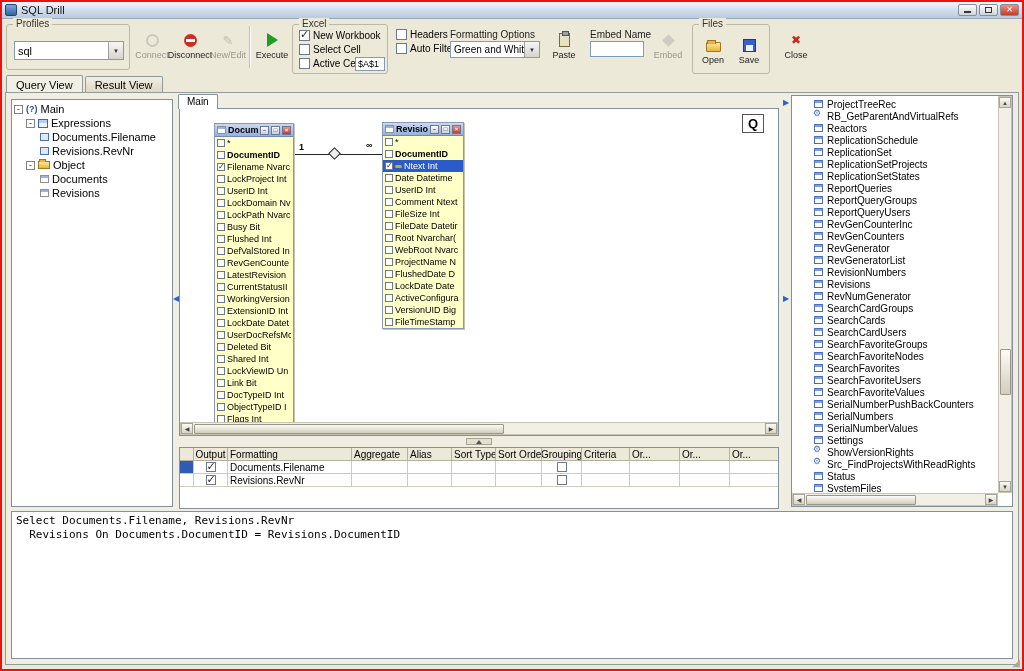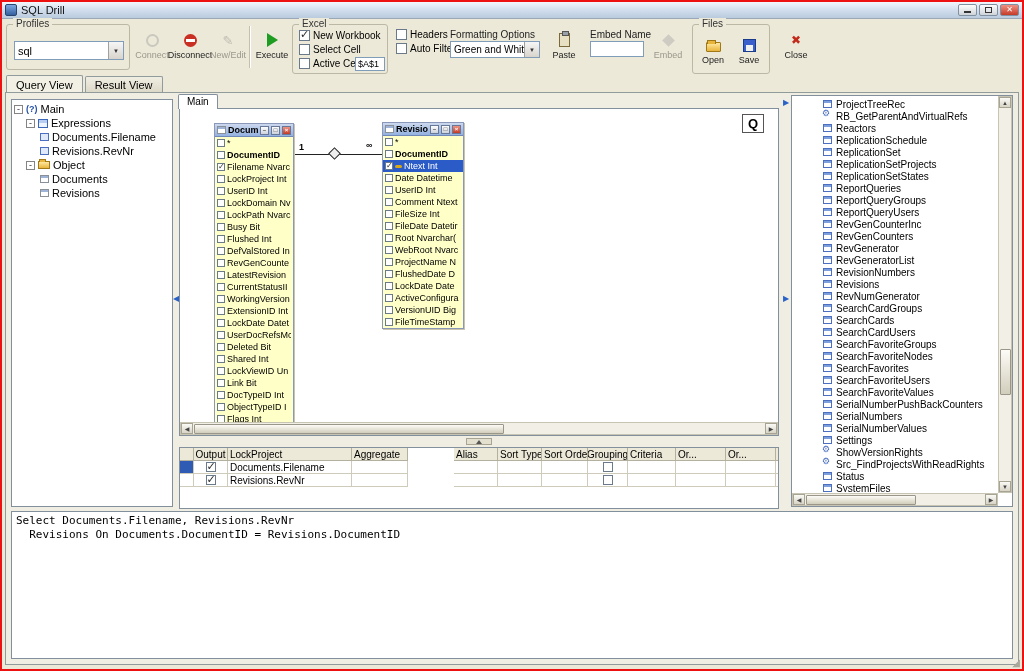--- a/index.html
+++ b/index.html
@@ -118,31 +118,31 @@
   .collapse-btn { width:26px; height:7px; background:#e4e0d0; border:1px solid #a8a494; display:flex; align-items:center; justify-content:center; }
   .collapse-btn::after { content:""; width:0; height:0; border-left:3px solid transparent; border-right:3px solid transparent; border-bottom:4px solid #555; }
 
   
   .grid { position:absolute; left:173px; top:354px; width:600px; height:62px; overflow:hidden; }
   .ghead, .grow { display:flex; height:13px; }
   .gc { border-right:1px solid #cfcbbb; border-bottom:1px solid #cfcbbb; font-size:10px; padding:0 2px;
     overflow:hidden; white-space:nowrap; display:flex; align-items:center; }
   .ghead .gc { background:#ece9d8; border-right:1px solid #b4b0a0; border-bottom:1px solid #b4b0a0; }
   .c0{width:14px;flex:none;padding:0;} .c1{width:34px;flex:none;justify-content:center;} .c2{width:124px;flex:none;}
-  .c3{width:56px;flex:none;} .c4{width:44px;flex:none;margin-left:46px;} .c5{width:44px;flex:none;} .c6{width:46px;flex:none;}
+  .c3{width:56px;flex:none;} .c4{width:44px;flex:none;} .c5{width:44px;flex:none;} .c6{width:46px;flex:none;}
   .c7{width:40px;flex:none;justify-content:center;} .c8{width:48px;flex:none;} .c9{width:50px;flex:none;}
   .c10{width:50px;flex:none;} .c11{width:49px;flex:none;border-right:none;}
   .grow .cb { width:10px; height:10px; }
   .sel.current { background:#2f5bb5; }
   .ghead .c0 { background:#ece9d8; }
 
   
   .objects-panel { position:absolute; left:785px; top:2px; width:222px; height:412px; overflow:hidden; }
   .obj-list { position:absolute; left:1px; top:1px; right:15px; bottom:14px; overflow:hidden; padding-top:1px; }
-  .obj-row { height:12px; display:flex; align-items:center; gap:4px; padding-left:30px; font-size:10px; white-space:nowrap; }
+  .obj-row { height:12px; display:flex; align-items:center; gap:4px; padding-left:21px; font-size:10px; white-space:nowrap; }
   .obj-icon { width:9px; height:8px; border:1px solid #4a6fc0; background:#fff; position:relative; flex:none; }
   .obj-icon::after { content:""; position:absolute; left:0; top:0; right:0; height:2px; background:#7da0dc; }
   .obj-icon.proc { border:none; background:none; }
   .obj-icon.proc::before { content:"⚙"; position:absolute; left:-1px; top:-4px; font-size:9px; color:#4a6fc0; }
   .obj-icon.proc::after { display:none; }
 
   
   .sql-panel { position:absolute; left:5px; top:418px; width:1002px; height:148px; padding:2px 4px; overflow:hidden; }
   .sql-line { font-family:"DejaVu Sans Mono","Liberation Mono",monospace; font-size:11px; line-height:14px; white-space:pre; }
 
@@ -614,21 +614,21 @@
     </div>
 
     <div class="collapse-bar">
       <div class="collapse-btn"></div>
     </div>
 
     <div class="grid sunken">
       <div class="ghead">
         <div class="gc c0"></div>
         <div class="gc c1">Output</div>
-        <div class="gc c2">LockProject</div>
+        <div class="gc c2">Formatting</div>
         <div class="gc c3">Aggregate</div>
         <div class="gc c4">Alias</div>
         <div class="gc c5">Sort Type</div>
         <div class="gc c6">Sort Order</div>
         <div class="gc c7">Grouping</div>
         <div class="gc c8">Criteria</div>
         <div class="gc c9">Or...</div>
         <div class="gc c10">Or...</div>
         <div class="gc c11">Or...</div>
       </div>

